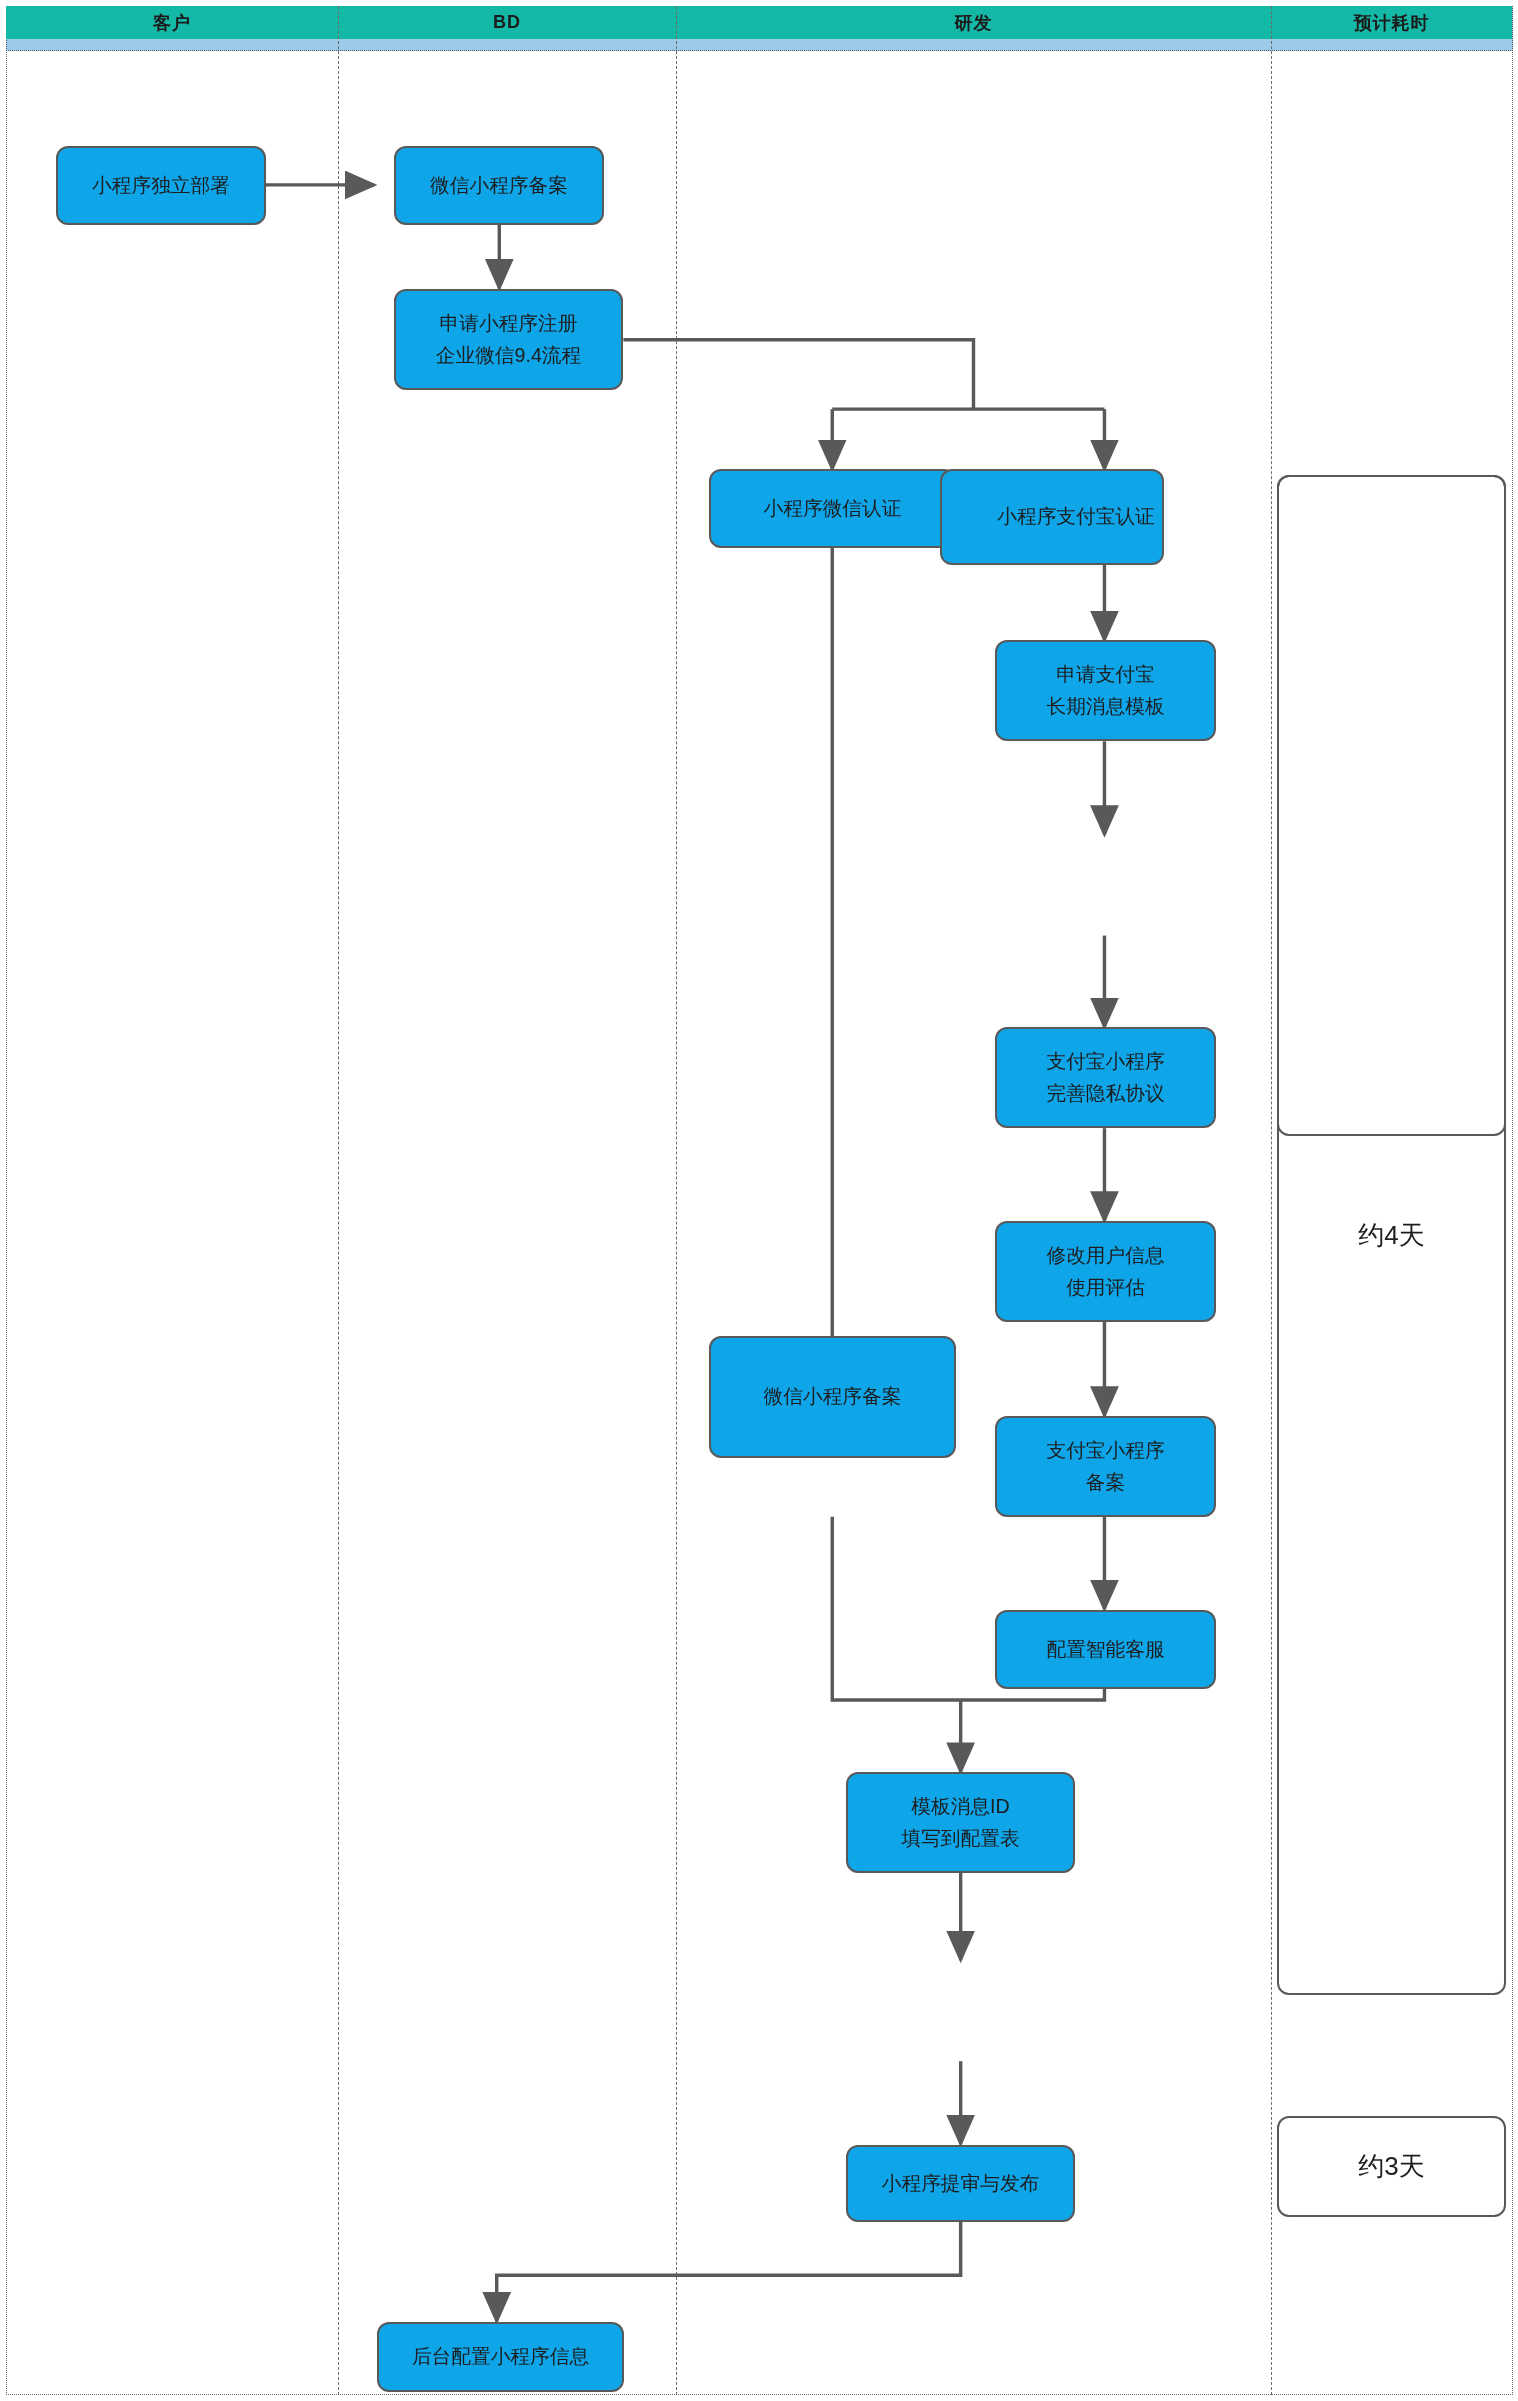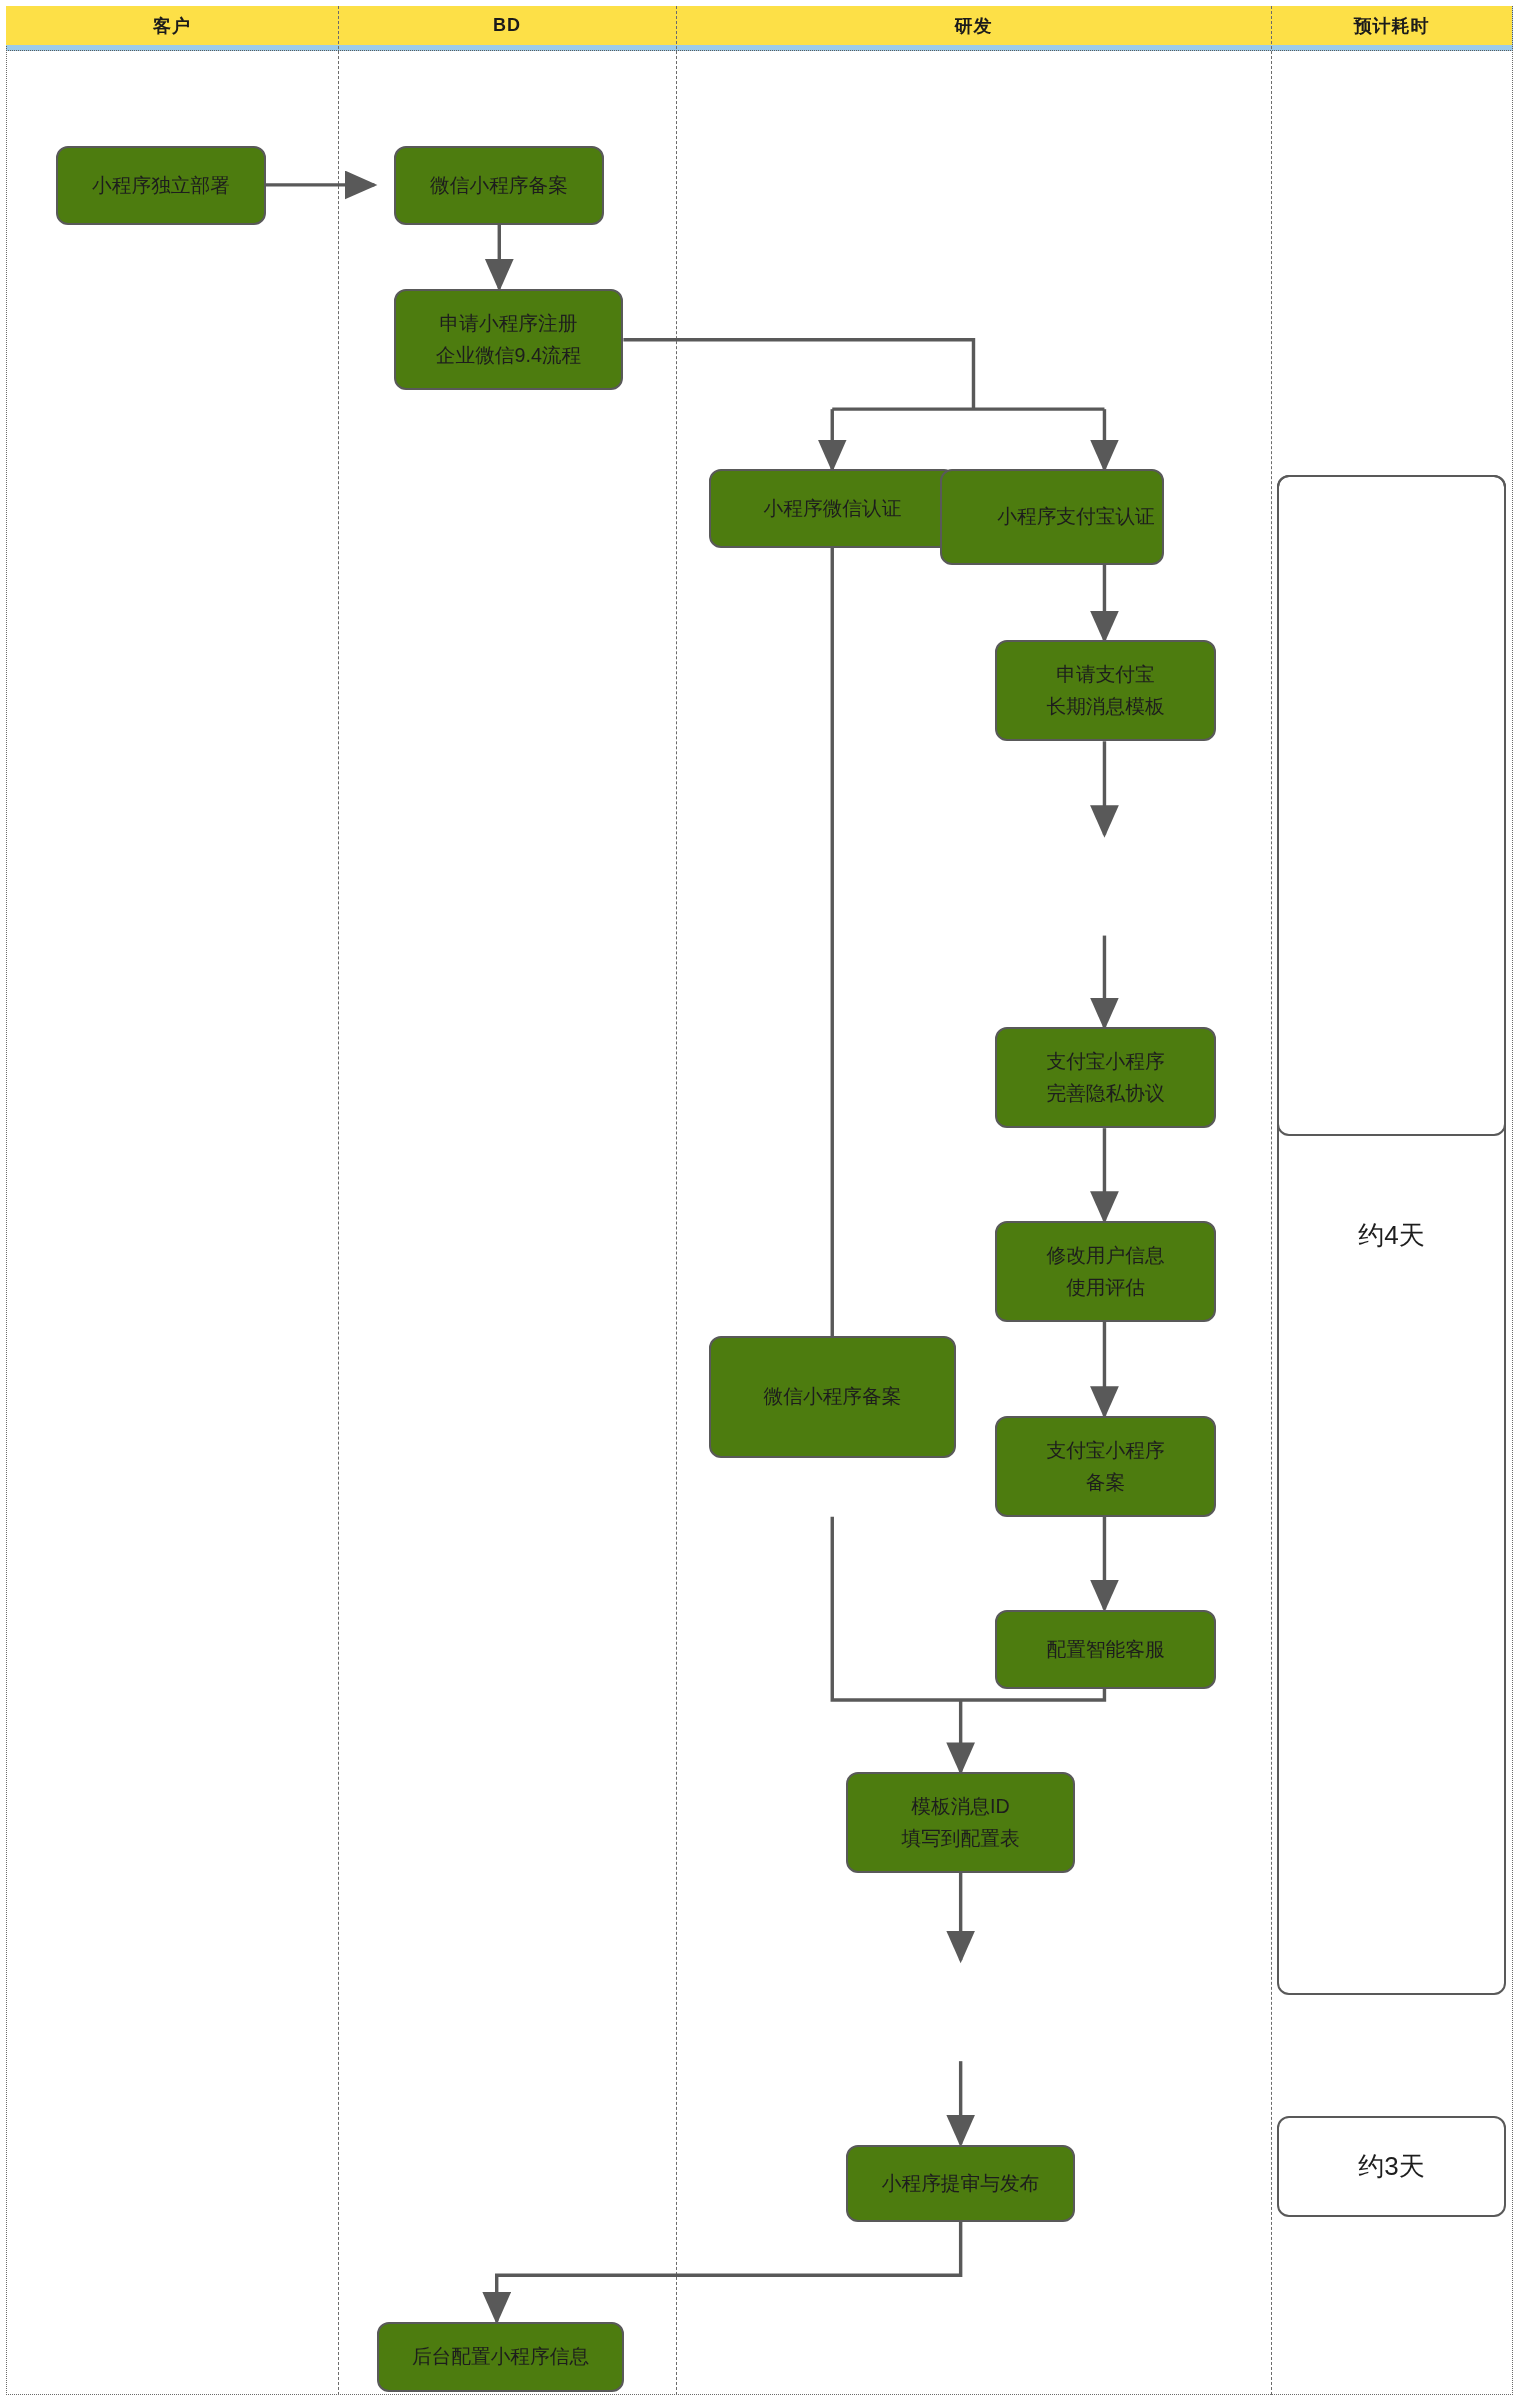--- a/index.html
+++ b/index.html
@@ -1,22 +1,22 @@
 <!DOCTYPE html>
 <html style="font-size:13.7px"><head>
 <meta charset="utf-8">
 <style>
   html,body{margin:0;padding:0;background:#ffffff;}
   body{font-family:"Liberation Sans","DejaVu Sans",sans-serif;}
   #canvas{position:relative;width:1519px;height:2401px;background:#ffffff;overflow:hidden;}
 
   
   .lane-header{
-    position:absolute;top:6px;height:39px;
-    background:#fde047;
+    position:absolute;top:6px;height:33px;
+    background:#14b8a6;
     box-sizing:border-box;
     display:flex;align-items:center;justify-content:center;
     font-weight:bold;font-size:18px;color:#1b1b1b;
     letter-spacing:0.9px;
   }
   .lane-header-band{
     position:absolute;left:6px;top:6px;width:1507px;height:45px;
     background:#9CCBEA;
     border-top:1.7px dotted #5a5a5a;
     border-bottom:1.7px dotted #5a5a5a;
@@ -34,21 +34,21 @@
     box-sizing:border-box;
     pointer-events:none;
   }
 
   
   .node{
     position:absolute;
     box-sizing:border-box;
     border:2.6px solid #595959;
     border-radius:12px;
-    background:#4d7c0f;
+    background:#0ea5e9;
     display:flex;flex-direction:column;
     align-items:center;justify-content:center;
     font-size:19.7px;color:#1d1d1d;
     line-height:1.62;
     text-align:center;
     white-space:pre-line;
   }
   .timebox{
     position:absolute;
     box-sizing:border-box;

